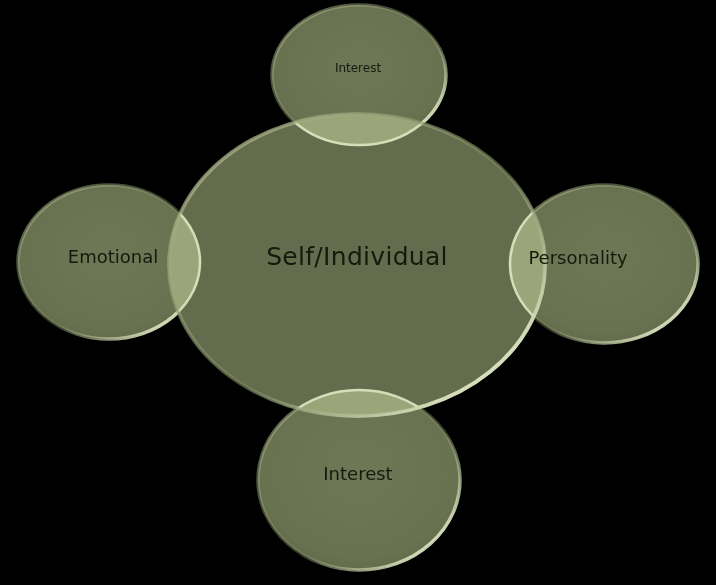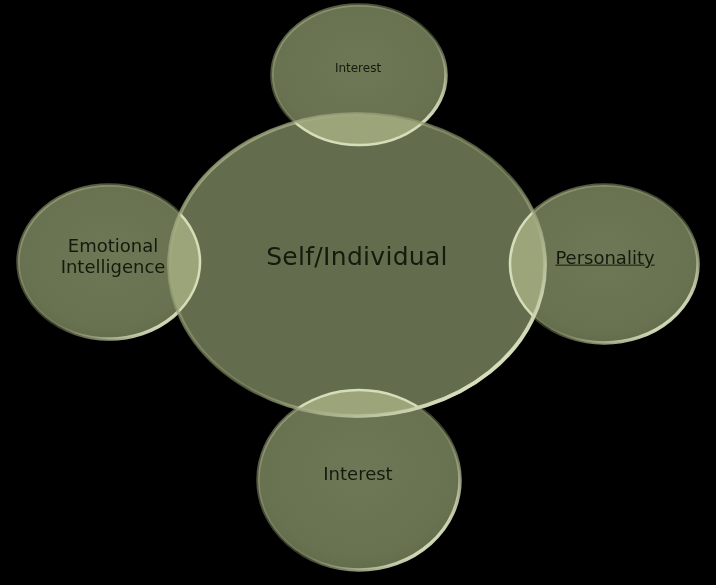--- a/index.html
+++ b/index.html
@@ -83,20 +83,19 @@
     <ellipse cx="359" cy="480" rx="101" ry="90" fill="#a3ae80" fill-opacity="0.85" stroke="#d6ddb9" stroke-width="2.5"></ellipse>
   </g>
 
   <ellipse cx="357" cy="265" rx="188" ry="151" fill="none" stroke="url(#rimGrad)" stroke-width="3"></ellipse>
 </svg>
 
 <div class="node-label center" style="left:357px; top:257px;">Self/Individual</div>
 
 <div class="node-label sat" style="left:358px; top:69px;">Interest</div>
 
-<div class="node-label sat-md" style="left:605px; top:258px;text-decoration:underline;">Personality</div>
+<div class="node-label sat-md" style="left:578px; top:258px;">Personality</div>
 
 <div class="node-label sat-md" style="left:358px; top:474px;">Interest</div>
 
 <div class="node-label sat-md" style="left:113px; top:257px;">
   <div>Emotional</div>
-  <div>Intelligence</div>
 </div>
 
 </body></html>

